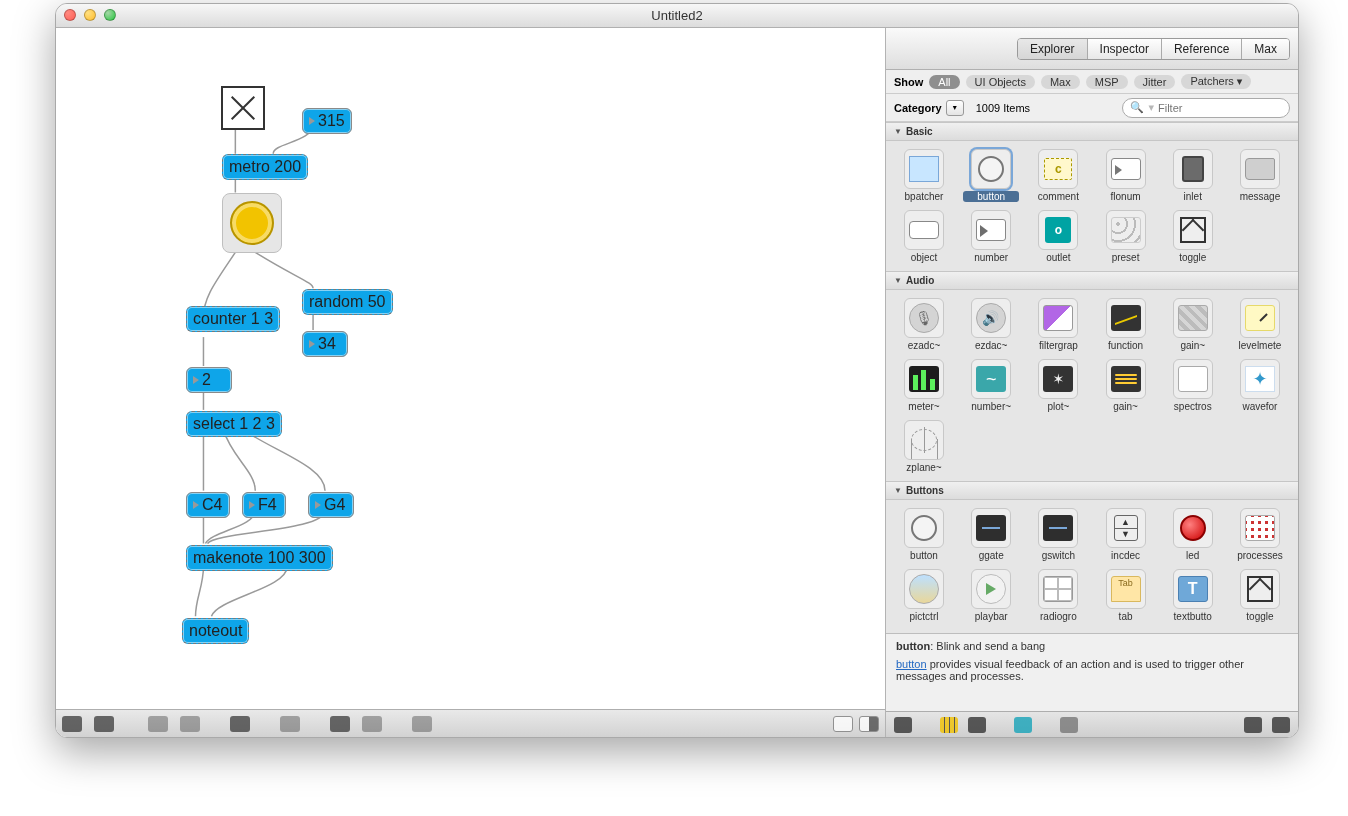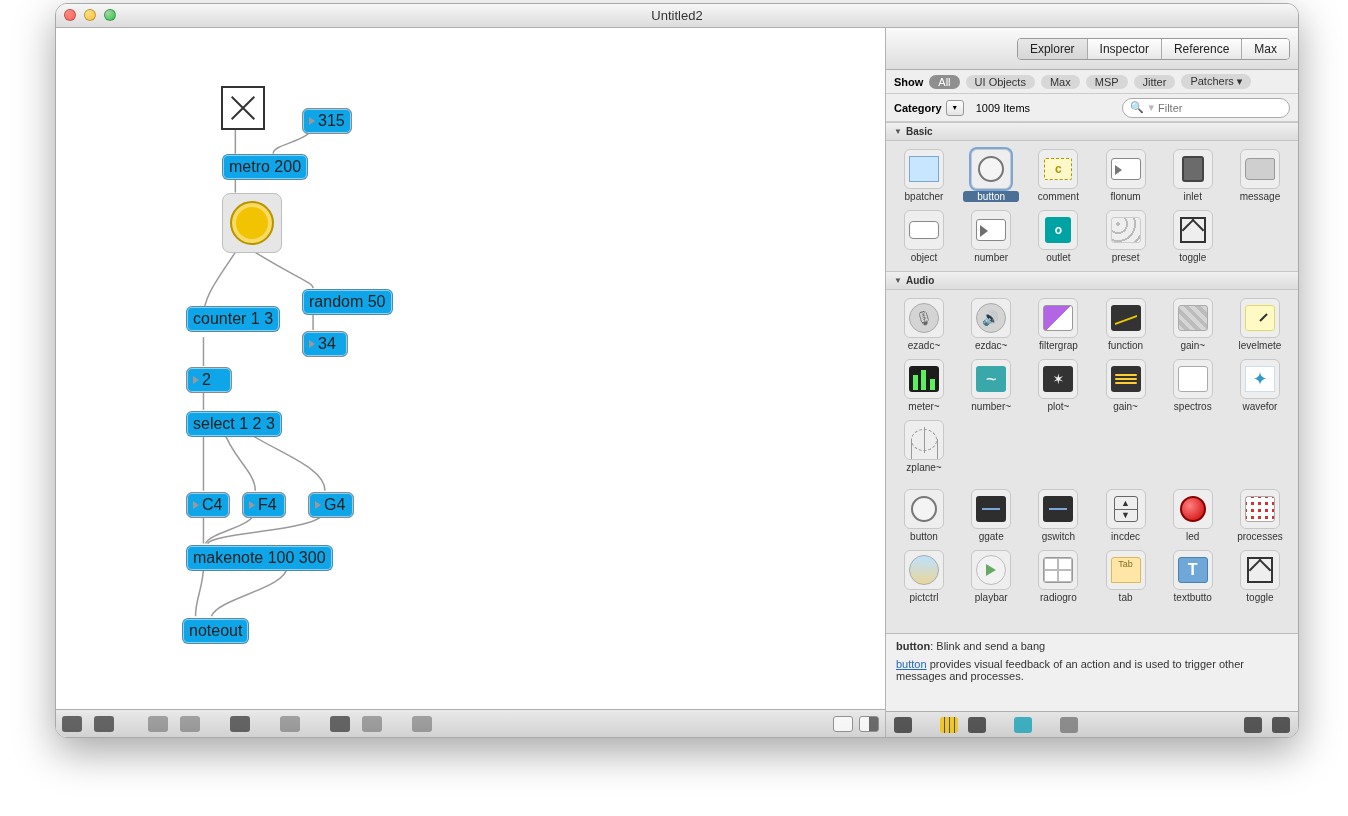--- a/index.html
+++ b/index.html
@@ -504,20 +504,21 @@
               <div class="lbl">wavefor</div>
             </div>
           <div class="cell">
               <div class="ico">
                 <div class="ic-zplane"></div>
               </div>
               <div class="lbl">zplane~</div>
             </div>
         </div>
 
+        <div class="sect-head">Buttons</div>
         <div class="grid">
           <div class="cell">
               <div class="ico">
                 <div class="ic-button"></div>
               </div>
               <div class="lbl">button</div>
             </div>
           <div class="cell">
               <div class="ico">
                 <div class="ic-ggate"></div>

